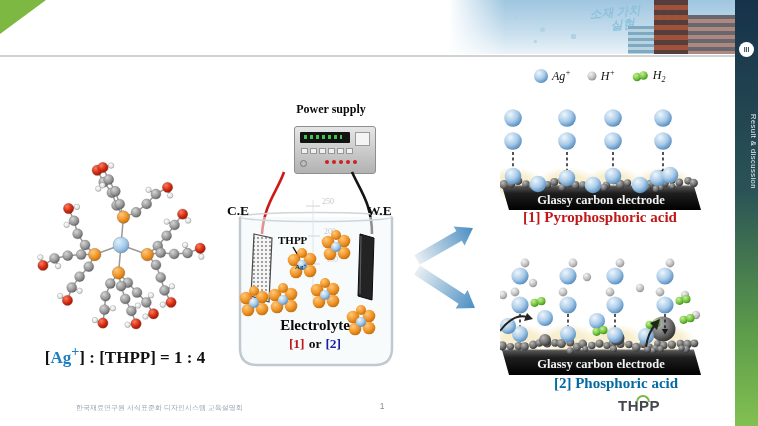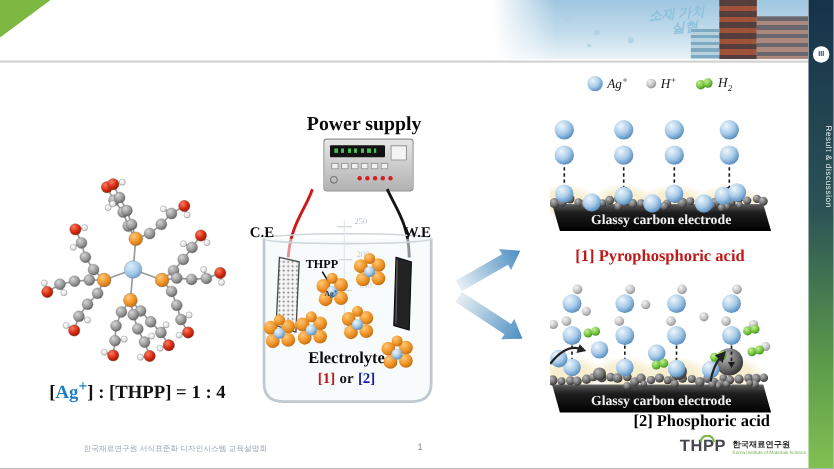--- a/index.html
+++ b/index.html
@@ -25,39 +25,39 @@
   #tab-badge{position:absolute;left:4px;top:42px;width:15px;height:15px;border-radius:50%;
              background:#fff;color:#1d3a52;font-family:"Liberation Sans",sans-serif;
              font-size:6.5px;font-weight:bold;text-align:center;line-height:15px;}
   #tab-label{position:absolute;left:0;top:66px;width:23px;height:170px;color:#e9eff3;
              font-family:"Liberation Sans",sans-serif;font-size:7.5px;letter-spacing:.5px;
              writing-mode:vertical-rl;text-align:left;display:flex;justify-content:center;}
   
   #mol-caption{left:16px;top:343px;width:218px;text-align:center;font-size:17px;font-weight:bold;color:#111;}
   #mol-caption .ag{color:#1f7ec2;}
   
-  #ps-title{left:256px;top:102px;width:150px;text-align:center;font-size:18px;font-weight:bold;color:#0a0a0a;}
+  #ps-title{left:256px;top:102px;width:150px;text-align:center;font-size:12px;font-weight:bold;color:#0a0a0a;}
   #device{left:294px;top:126px;width:80px;height:46px;border:1px solid #8f8f8f;border-radius:3px;
           background:linear-gradient(180deg,#e6e6e6,#b2b2b2);}
   #device .display{position:absolute;left:5px;top:5px;width:50px;height:11px;background:#121212;border-radius:1px;}
   #device .display .glow{position:absolute;left:4px;top:3px;width:38px;height:4px;
         background:repeating-linear-gradient(90deg,#46c24c 0 3px,transparent 3px 6px);}
   #device .panel{position:absolute;right:5px;top:5px;width:13px;height:12px;background:#f4f4f4;border:1px solid #9a9a9a;}
   #device .btnrow{position:absolute;left:6px;top:21px;display:flex;gap:2px;}
   #device .btn{width:5px;height:4px;background:#f0f0f0;border:1px solid #979797;}
   #device .dots{position:absolute;left:30px;top:33px;display:flex;gap:3px;}
   #device .rdot{width:4px;height:4px;border-radius:50%;background:#cc2222;}
   #device .pwr{position:absolute;left:5px;top:33px;width:5px;height:5px;border:1px solid #777;border-radius:50%;}
   
   #legend{left:533px;top:68px;display:flex;align-items:center;gap:15px;font-size:12px;color:#111;}
   #legend .item{display:flex;align-items:center;gap:3px;font-style:italic;}
   #legend sup,#legend sub{font-size:8px;}
   .cap{width:200px;text-align:center;font-size:15px;font-weight:bold;z-index:5;}
-  #cap1{left:500px;top:209px;color:#c01818;margin-top:16px;}
-  #cap2{left:500px;top:375px;color:#000000;text-align:right;}
+  #cap1{left:500px;top:209px;color:#c01818;}
+  #cap2{left:516px;top:375px;color:#0369a1;}
   
   #foot-left{left:76px;top:403px;font-family:"Liberation Sans",sans-serif;font-size:7px;color:#98a5b3;}
   #page-num{left:374px;top:401px;width:16px;text-align:center;
             font-family:"Liberation Sans",sans-serif;font-size:8.5px;color:#8a8a8a;}
   #kims{left:618px;top:397px;display:flex;gap:6px;align-items:flex-start;font-family:"Liberation Sans",sans-serif;}
   #kims .mark{position:relative;font-size:15px;font-weight:800;letter-spacing:.5px;color:#46464e;line-height:18px;}
   #kims .arc{position:absolute;top:-2px;left:18px;width:10px;height:5px;border:2px solid #7ab648;
              border-bottom:none;border-radius:8px 8px 0 0;}
   #kims .org{padding-top:2px;}
   #kims .org .nm{font-size:7.5px;font-weight:bold;color:#282828;}
@@ -626,19 +626,15 @@
           <polygon points="160,76 150,80 157,87" fill="#222"></polygon>
         </g>
     </svg>
   </div>
   <div class="abs cap" id="cap2">[2] Phosphoric acid</div>
 
   <div class="abs" id="foot-left">한국재료연구원 서식표준화 디자인시스템 교육설명회</div>
   <div class="abs" id="page-num">1</div>
   <div class="abs" id="kims">
     <div class="mark"><span>THPP</span><span class="arc"></span></div>
-    <div class="org">
-      <div class="nm">한국재료연구원</div>
-      <div class="sb">Korea Institute of Materials Science</div>
-    </div>
   </div>
 
 </div>
 
 </body></html>

